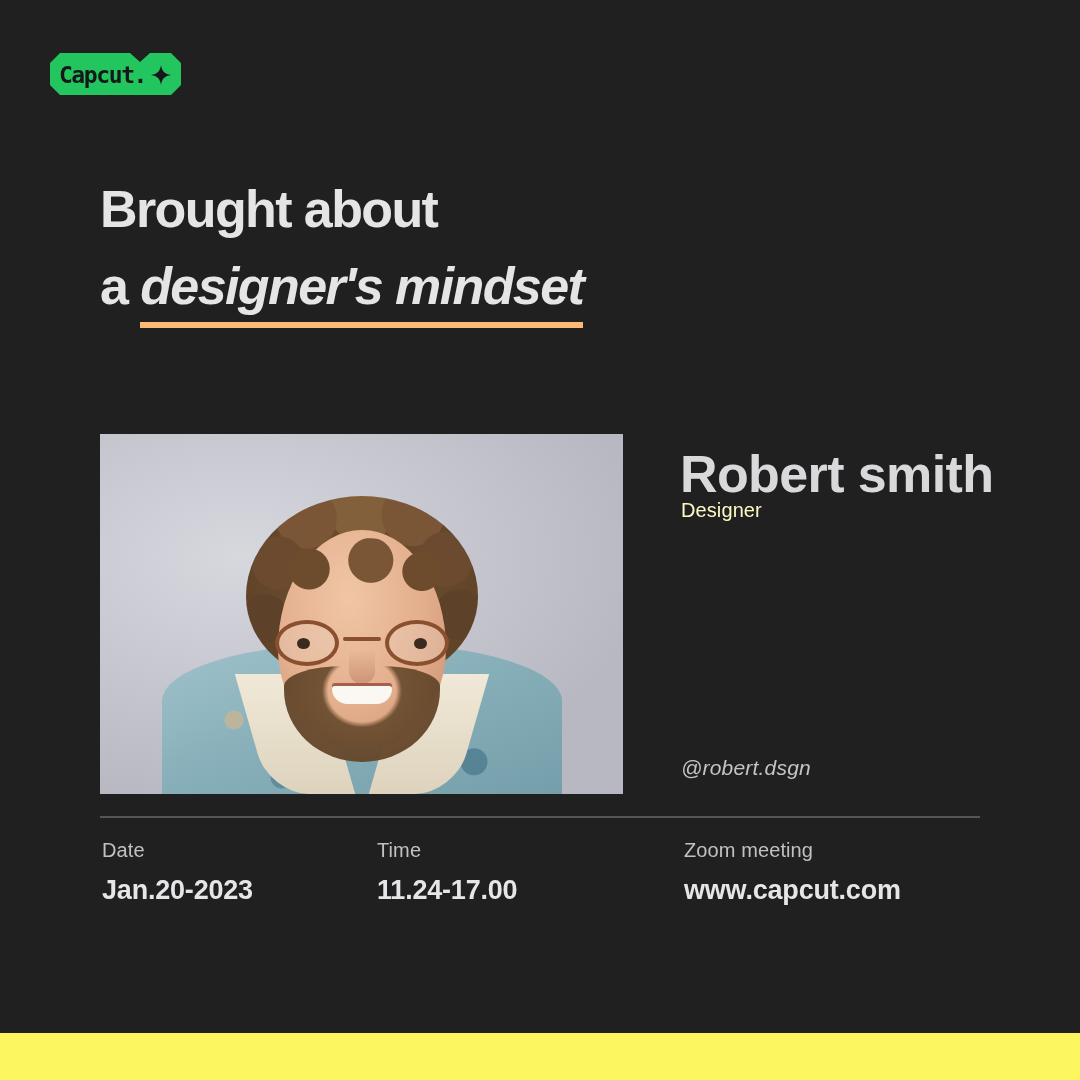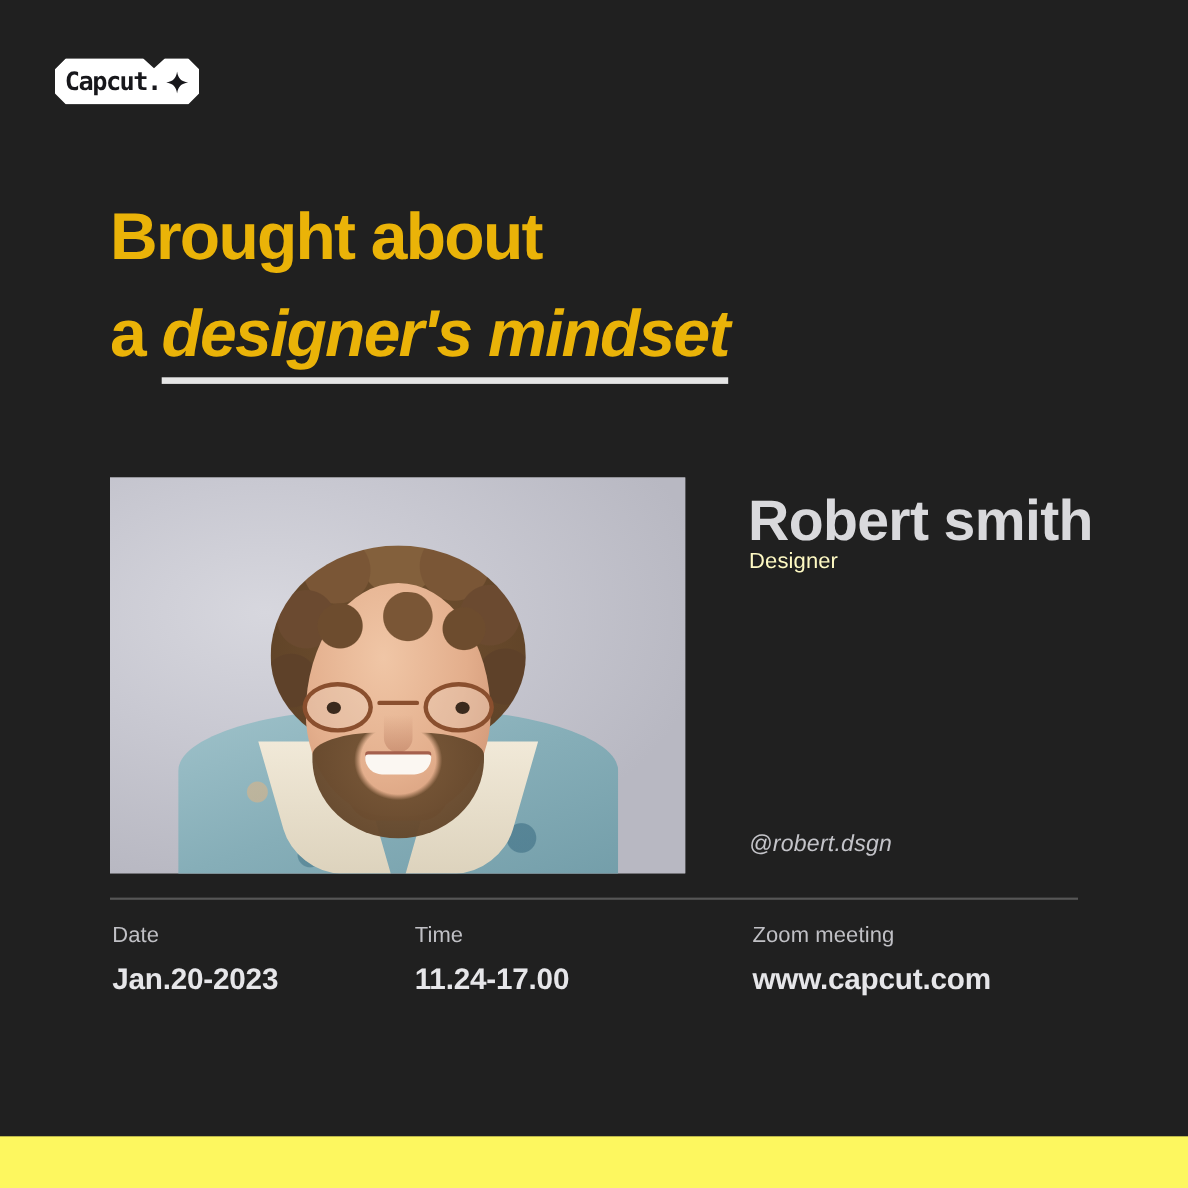--- a/index.html
+++ b/index.html
@@ -17,21 +17,21 @@
     -webkit-font-smoothing: antialiased;
   }
 
   
   .logo-badge {
     position: absolute;
     left: 50px;
     top: 53px;
     width: 131px;
     height: 42px;
-    background: #ffffff;
+    background: #22c55e;
     display: flex;
     align-items: center;
     justify-content: center;
     gap: 6px;
     -webkit-clip-path: polygon(
         0 10px, 10px 0,
         80px 0, 90px 9px, 100px 0,
         121px 0, 131px 10px,
         131px 32px, 121px 42px,
         10px 42px, 0 32px);
@@ -61,31 +61,31 @@
   }
 
   
   .headline {
     position: absolute;
     left: 100px;
     top: 171px;
     width: 880px;
   }
   .headline-line {
-    color: #eab308;
-    font-size: 60px;
+    color: #e5e5e5;
+    font-size: 52px;
     font-weight: 700;
     line-height: 1.48;
     letter-spacing: -1.6px;
     white-space: nowrap;
   }
   .headline-em {
     font-style: italic;
     font-weight: 700;
-    border-bottom: 6px solid #e5e5e5;
+    border-bottom: 6px solid #fdba74;
     padding-bottom: 9px;
     display: inline-block;
     line-height: 1.02;
   }
 
   
   .photo-frame {
     position: absolute;
     left: 100px;
     top: 434px;

